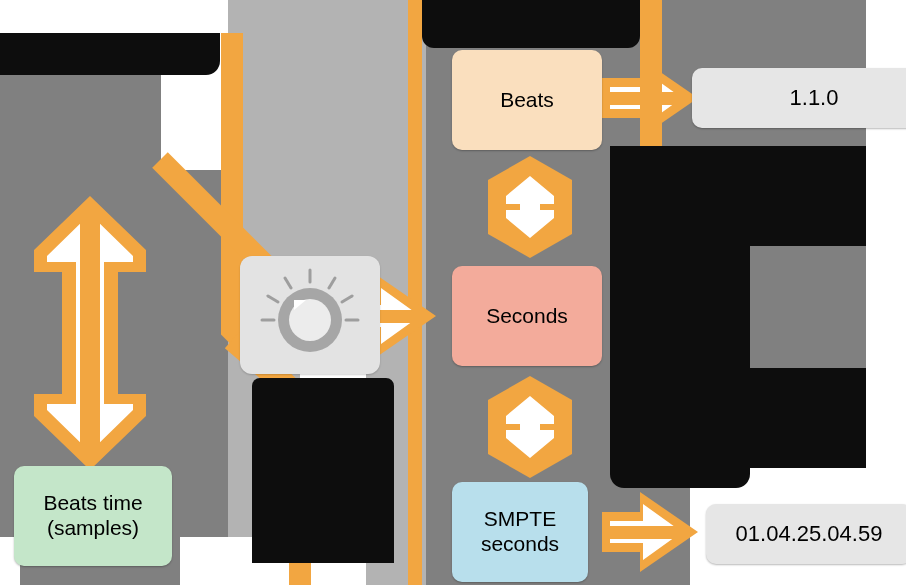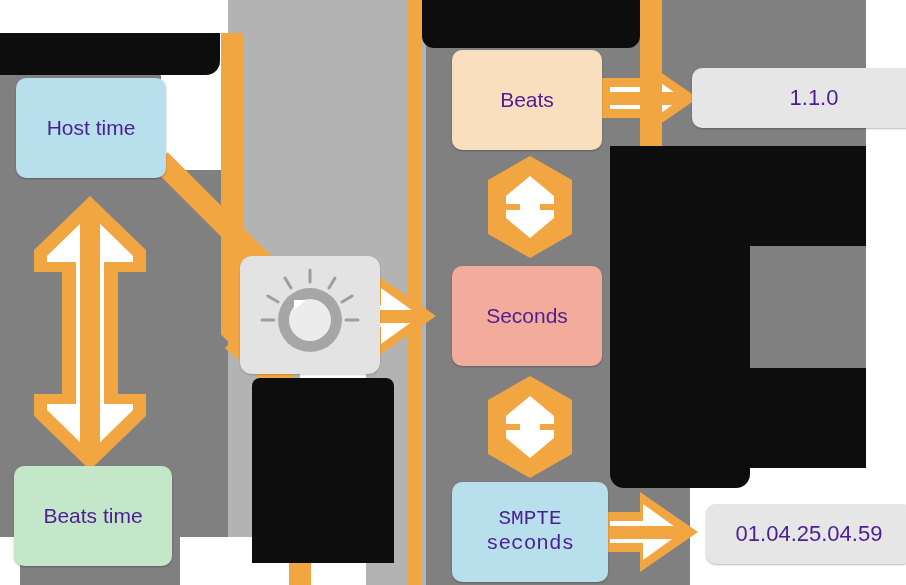--- a/index.html
+++ b/index.html
@@ -16,21 +16,21 @@
   .panel{position:absolute;}
   .panel-dark{background:#808080;}
   .panel-mid{background:#b3b3b3;}
 
   
   .box{
     position:absolute;
     border-radius:10px;
     display:flex;align-items:center;justify-content:center;
     text-align:center;
-    color:#4c1d95;
+    color:#000000;
     font-size:21px;
     line-height:1.18;
     box-shadow:0 1px 2px rgba(0,0,0,.28);
   }
   .box-blue{background:#b8dfec;}
   .box-green{background:#c4e6c9;}
   .box-peach{background:#fadfbe;}
   .box-salmon{background:#f3ab9b;}
   .box-value{background:#e6e6e6;font-size:22px;}
 
@@ -137,39 +137,37 @@
         <line x1="112" y1="40" x2="102" y2="46"></line>
         <line x1="22" y1="64" x2="34" y2="64"></line>
         <line x1="118" y1="64" x2="106" y2="64"></line>
       </g>
       <circle cx="70" cy="64" r="32" fill="#a6a6a6"></circle>
       <circle cx="70" cy="64" r="21" fill="#ececec"></circle>
       <path d="M54 44 L66 44 L54 54 Z" fill="#ffffff"></path>
     </svg>
   </div>
 
-  <div class="box box-blue" style="left:16px;  top:78px;  width:150px; height:100px;">
-    <span>Host time</span>
-  </div>
 
   <div class="box box-green" style="left:14px;  top:466px; width:158px; height:100px;">
     <span>
       <span>Beats time</span><br>
+      <span>(samples)</span>
     </span>
   </div>
 
   <div class="box box-peach" style="left:452px; top:50px;  width:150px; height:100px;">
     <span>Beats</span>
   </div>
 
   <div class="box box-salmon" style="left:452px; top:266px; width:150px; height:100px;">
     <span>Seconds</span>
   </div>
 
-  <div class="box box-blue" style="left:452px; top:482px; width:156px; height:100px;font-family:Liberation Mono, monospace;">
+  <div class="box box-blue" style="left:452px; top:482px; width:136px; height:100px;">
     <span>
       <span>SMPTE</span><br>
       <span>seconds</span>
     </span>
   </div>
 
   <div class="box box-value" style="left:692px; top:68px;  width:244px; height:60px;">
     <span>1.1.0</span>
   </div>
 

